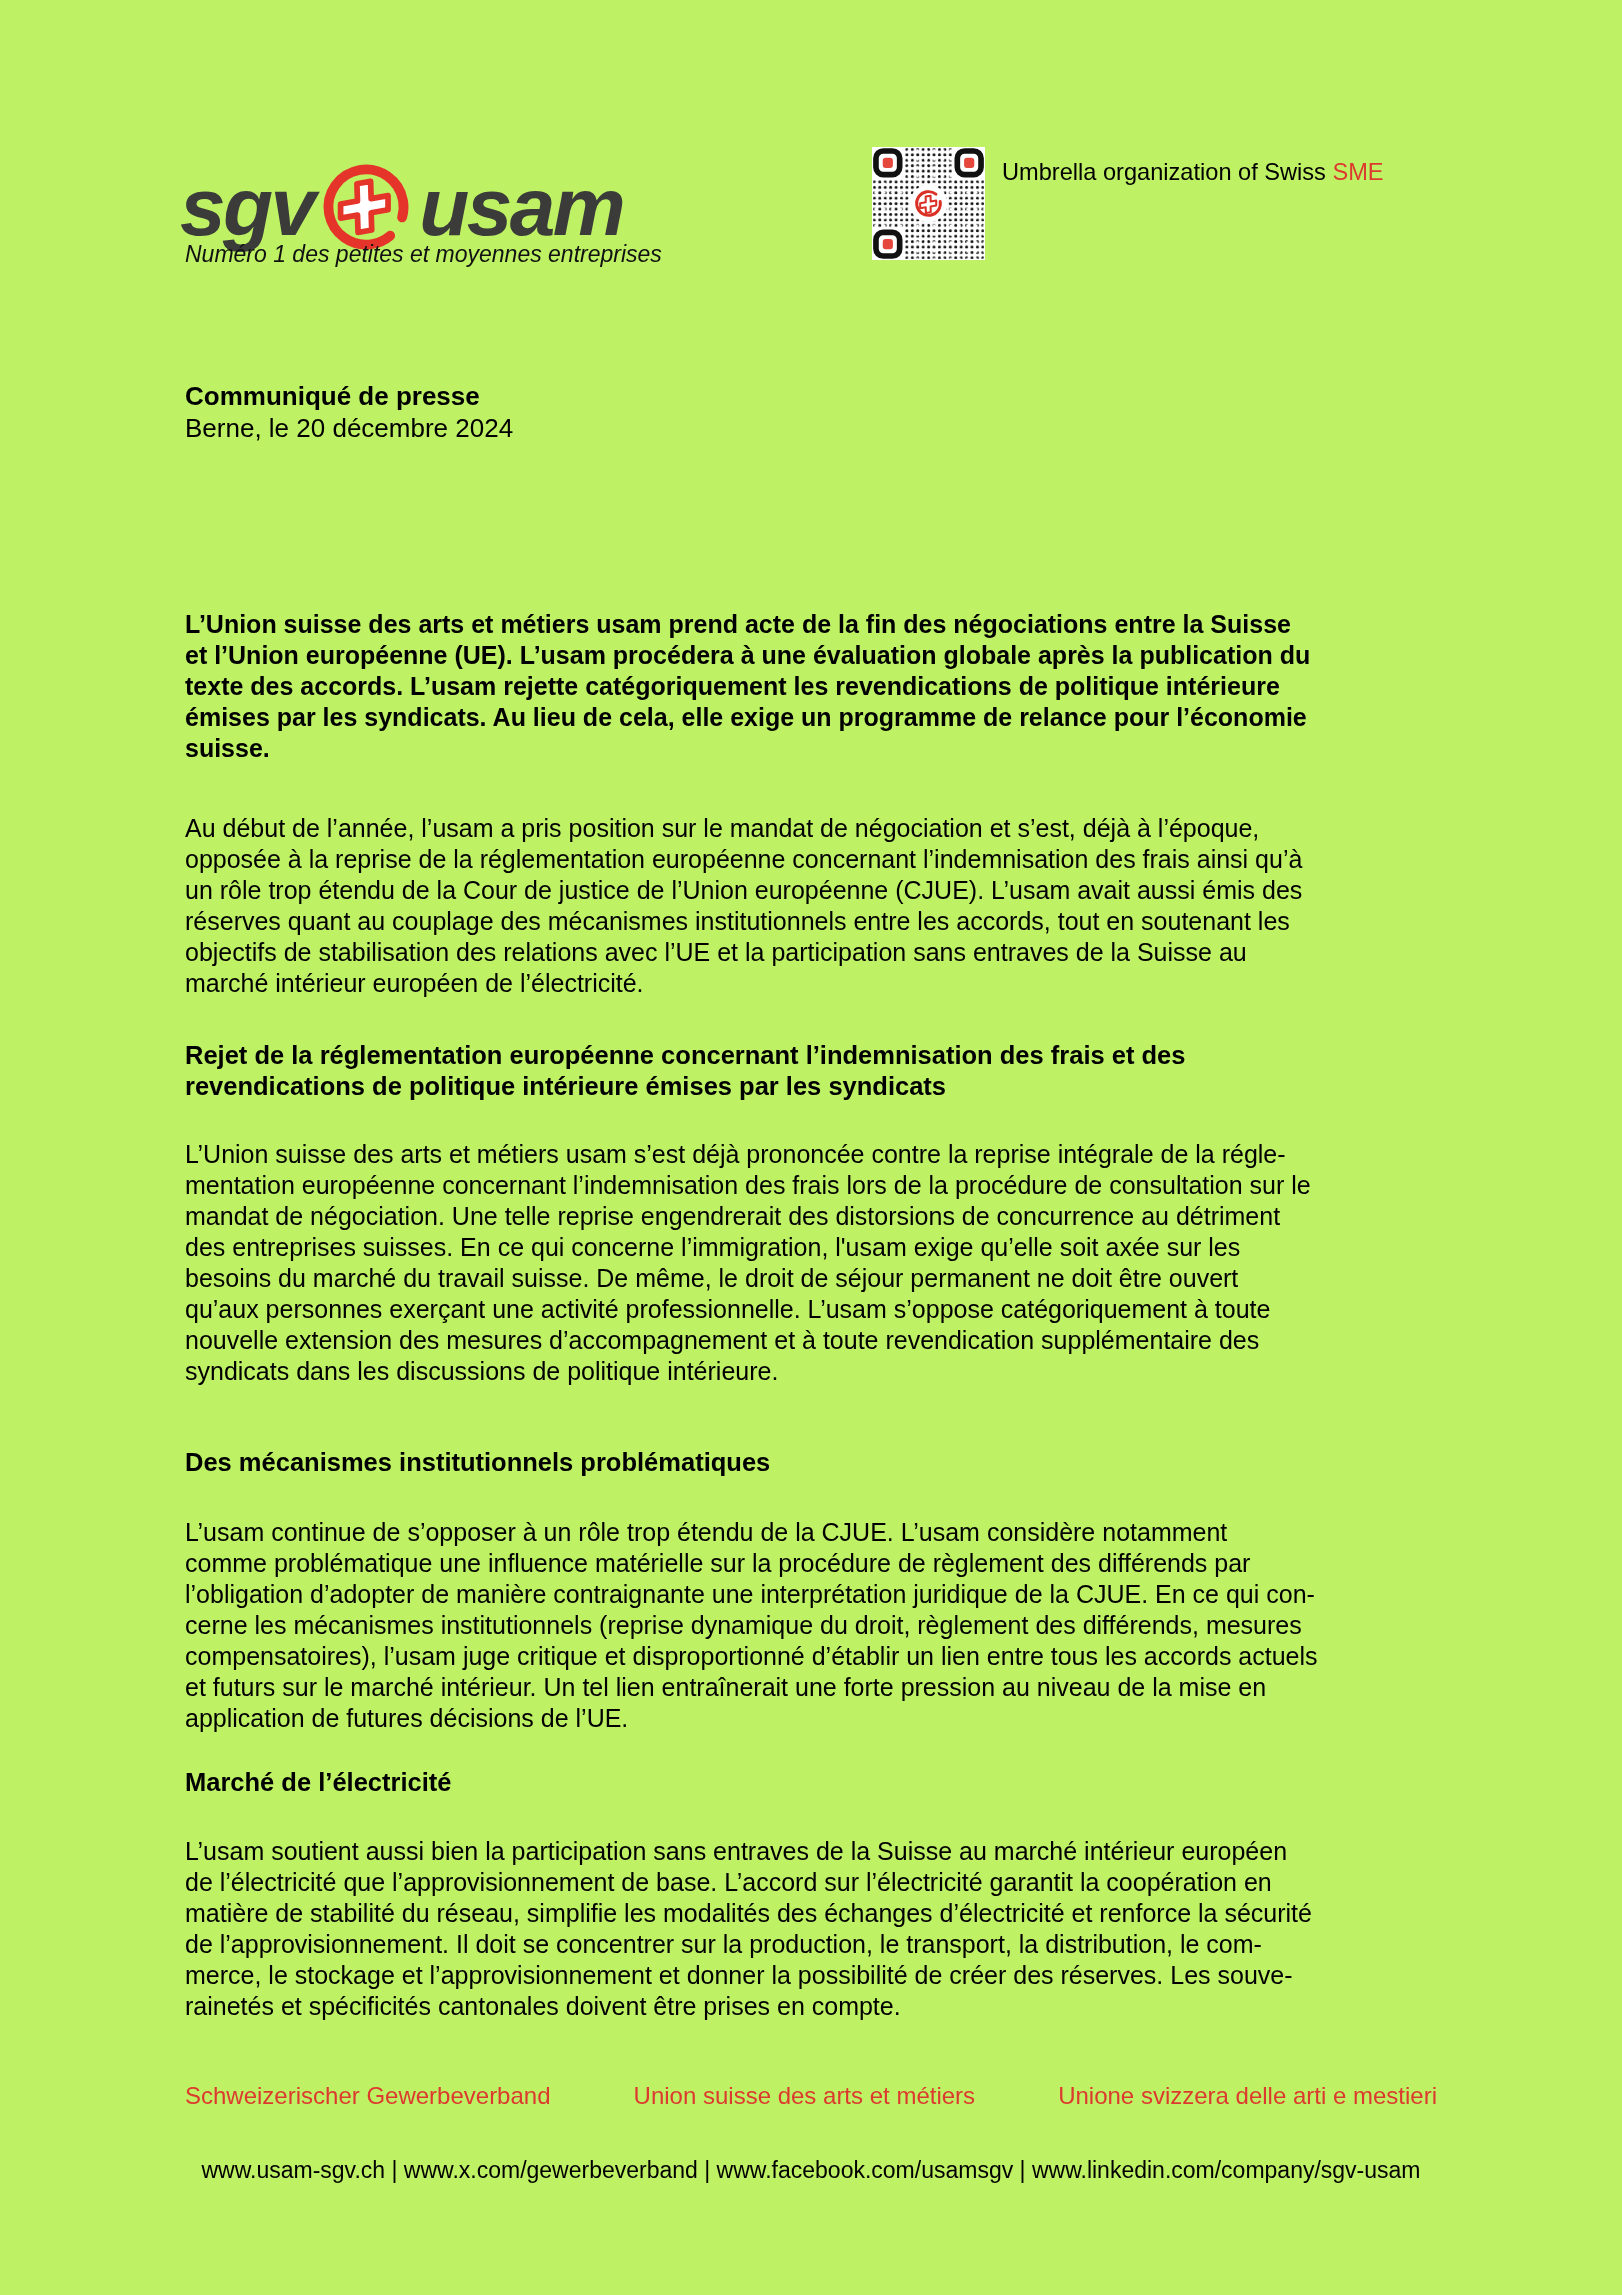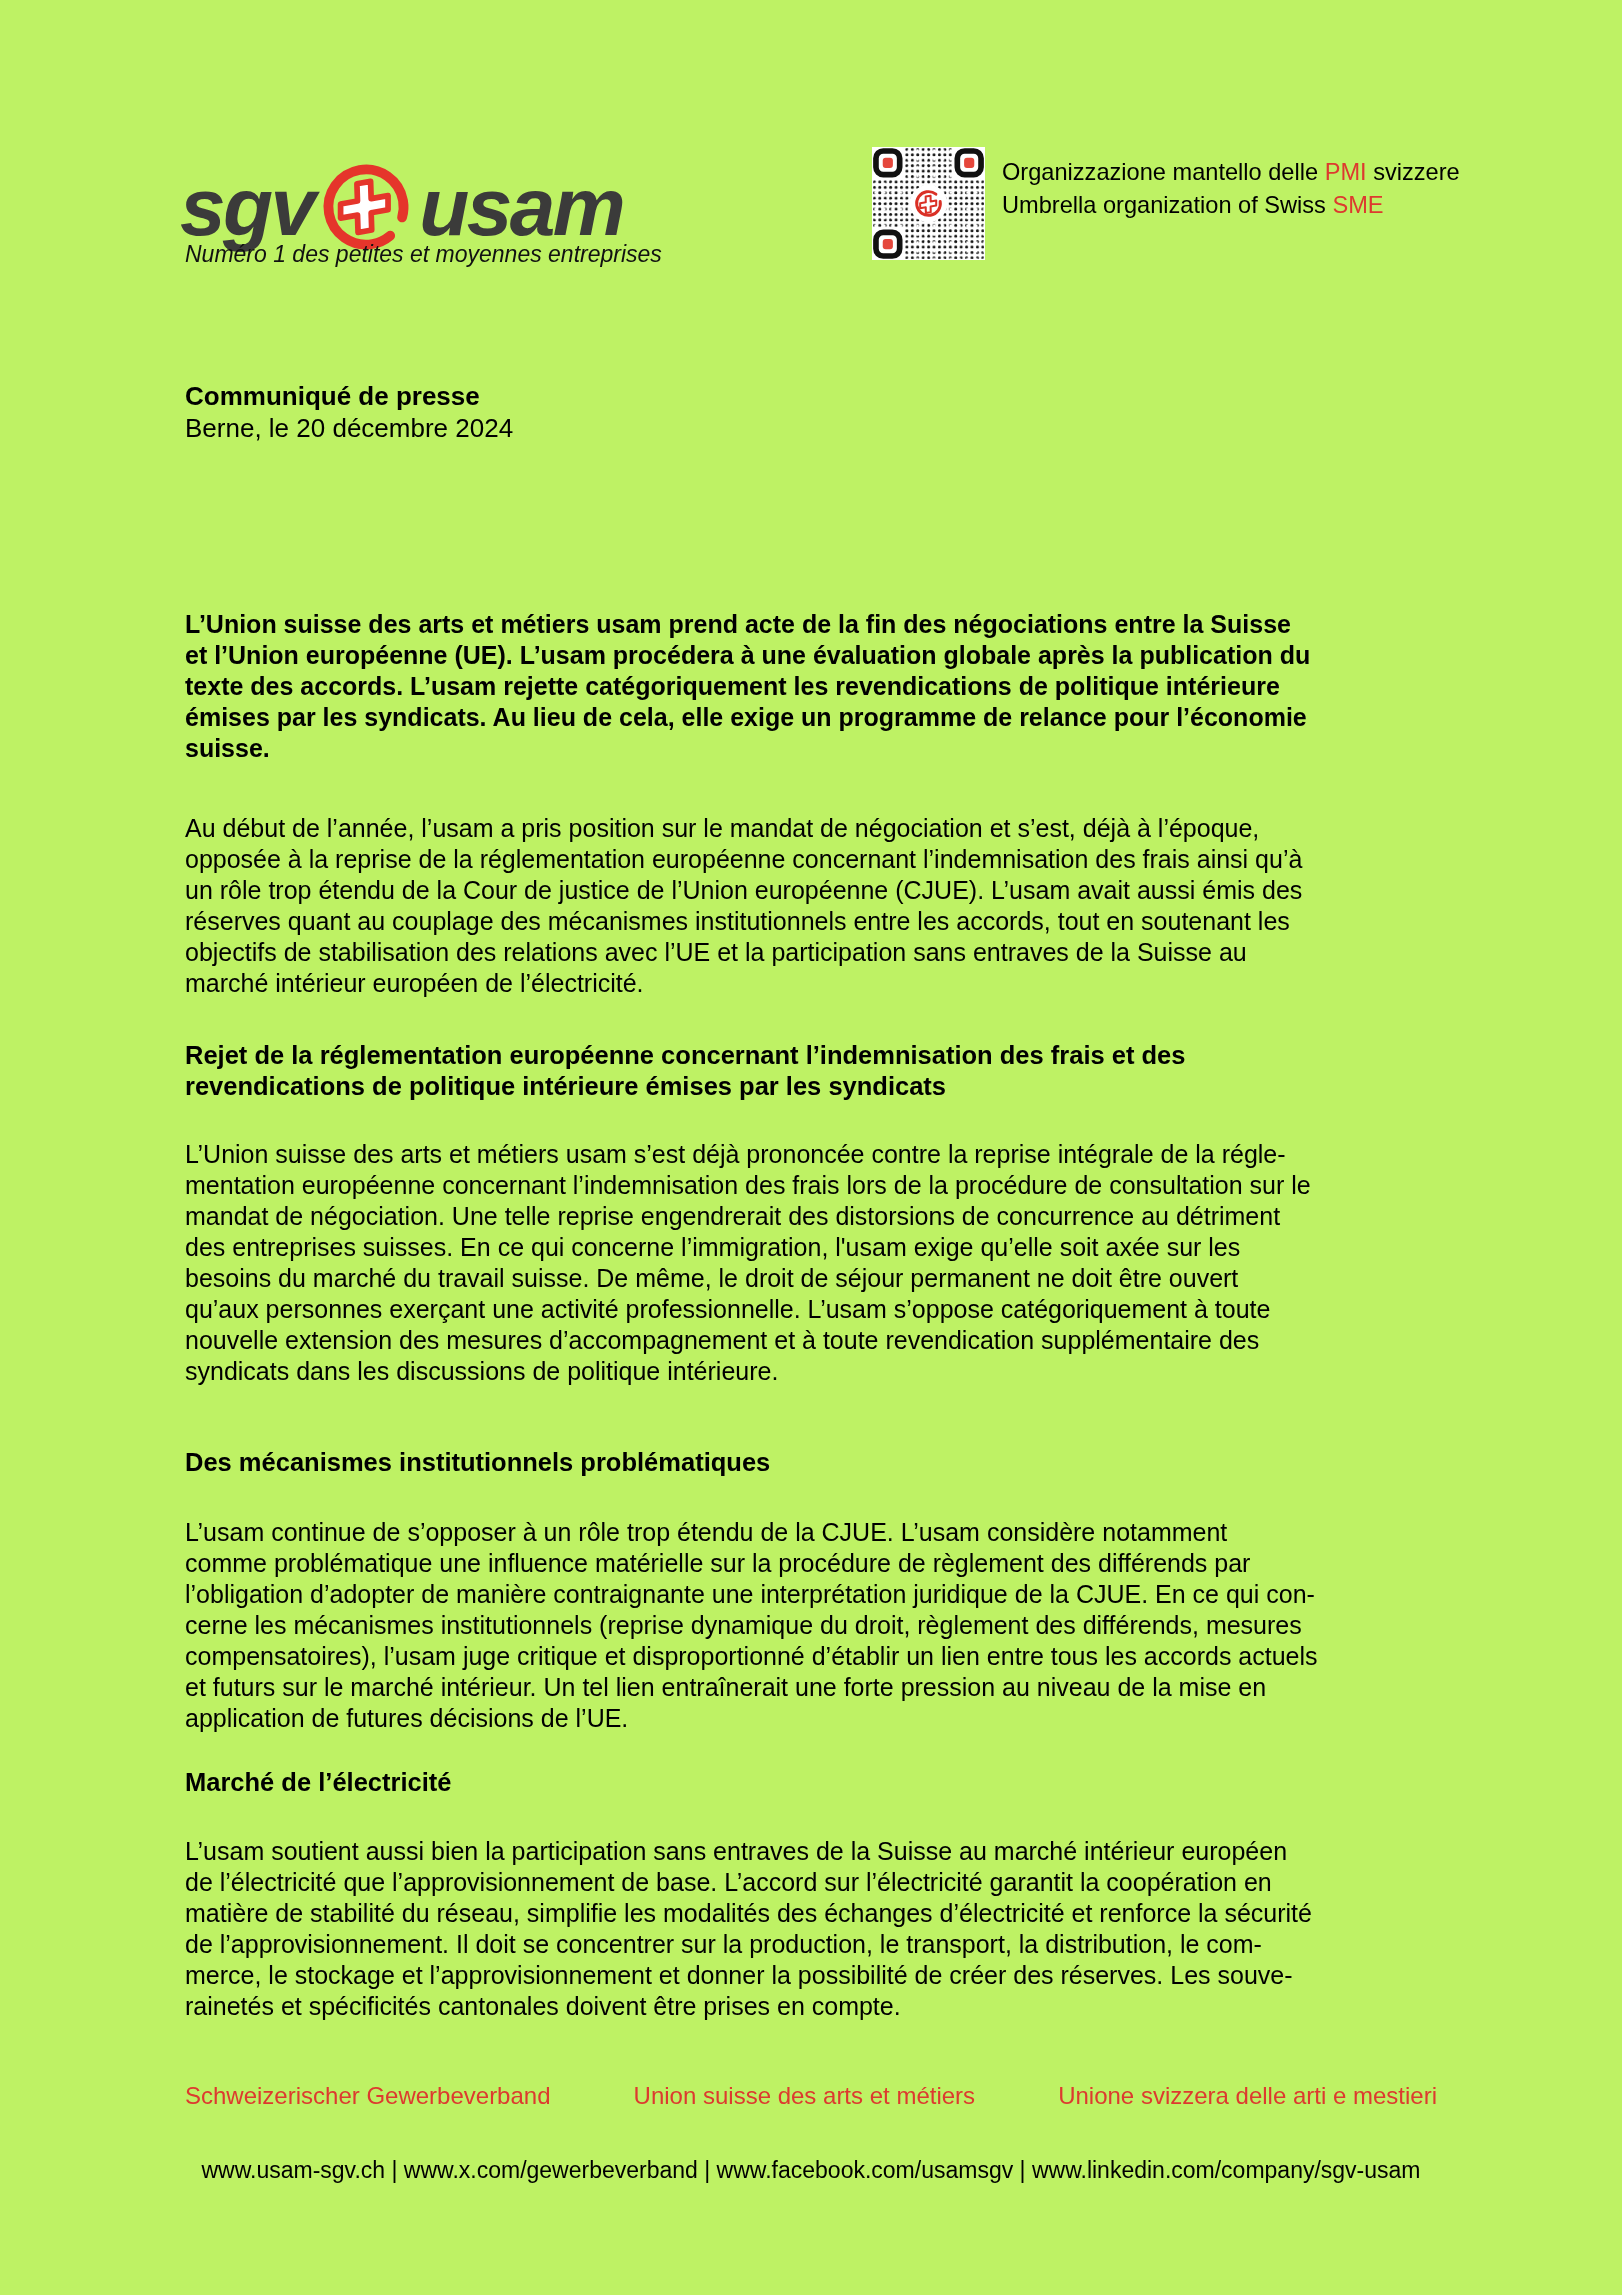--- a/index.html
+++ b/index.html
@@ -116,21 +116,20 @@
       <rect x="9.5" y="81.5" width="9" height="9" rx="2.6" fill="#e5473c"></rect>
     </g>
 
     <g transform="rotate(-10 50 50)">
       <circle cx="50" cy="50" r="10.5" fill="none" stroke="#da3026" stroke-width="2.6" stroke-dasharray="58 8" stroke-linecap="round"></circle>
       <path d="M48.6 43.5 h4.4 l-0.8 5 h5 l-0.8 4.4 h-5 l-0.8 5 h-4.4 l0.8 -5 h-5 l0.8 -4.4 h5 z" fill="#fff" stroke="#da3026" stroke-width="1.8" stroke-linejoin="round"></path>
     </g>
   </svg>
 
   <div class="orglines">
-    <div><span>Organizzazione mantello delle </span><span class="accent">PMI</span><span> svizzere</span></div>
     <div><span>Umbrella organization of Swiss </span><span class="accent">SME</span><span></span></div>
   </div>
 
   <div class="docmeta">
     <div class="doctype">Communiqué de presse</div>
     <div>Berne, le 20 décembre 2024</div>
   </div>
 
 
   <div class="para p1">Au début de l’année, l’usam a pris position sur le mandat de négociation et s’est, déjà à l’époque,

